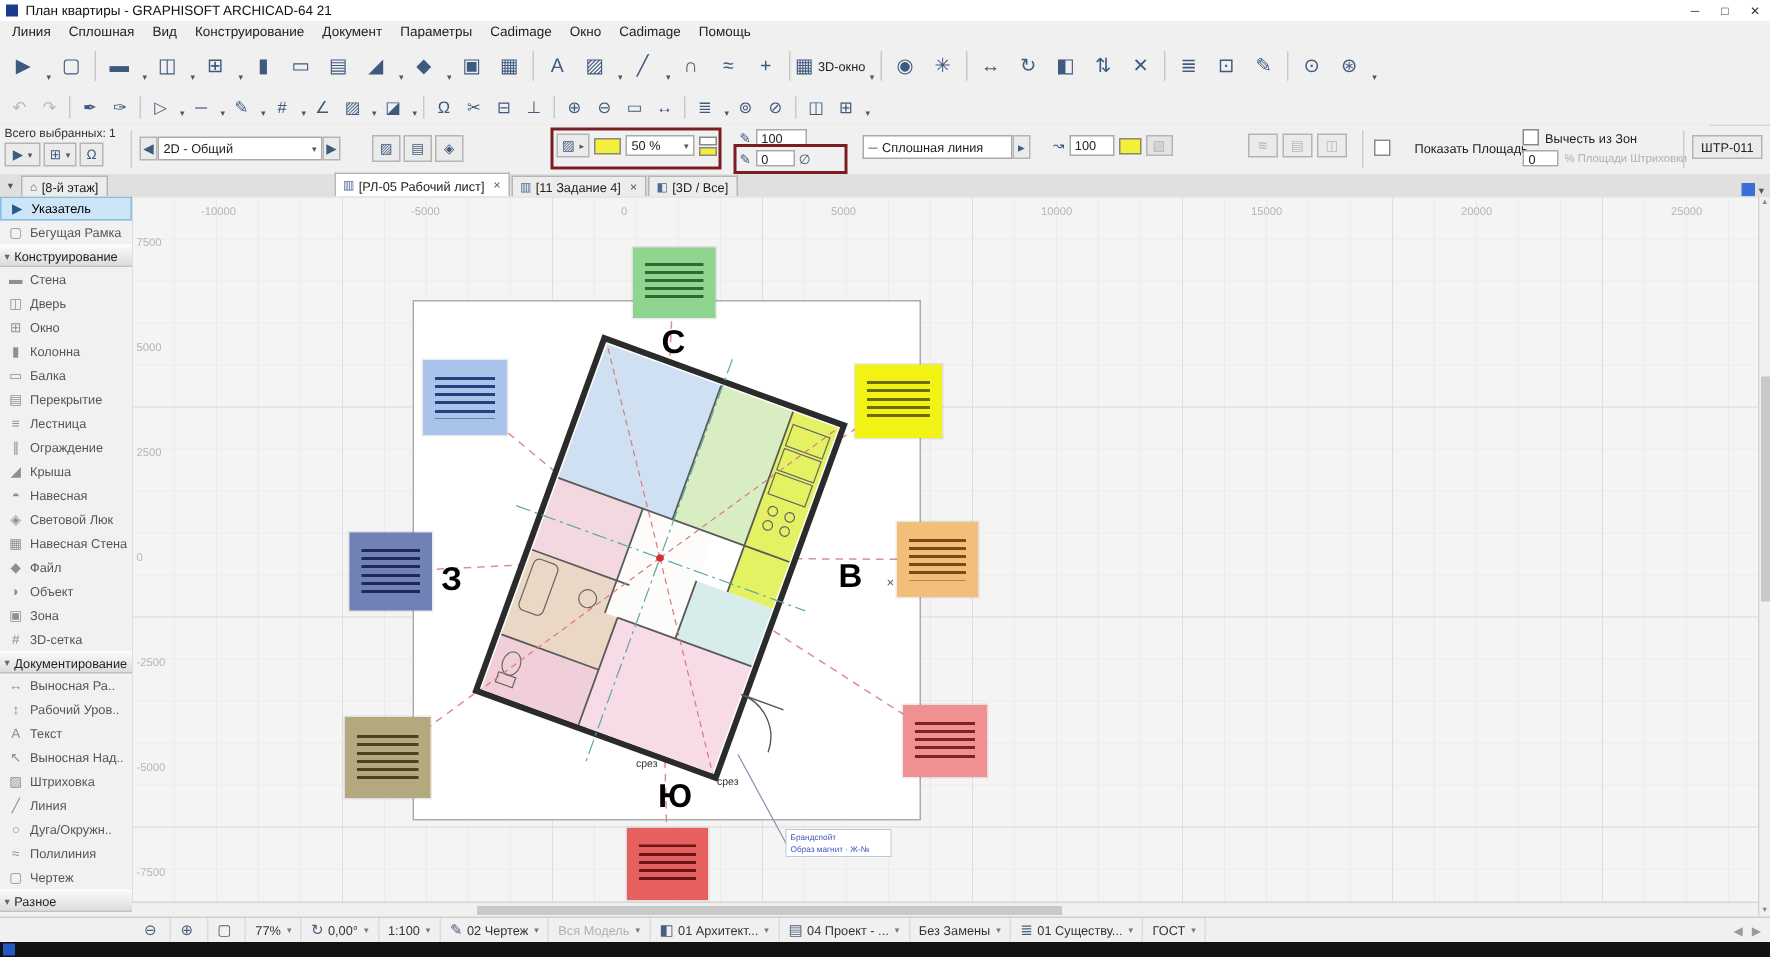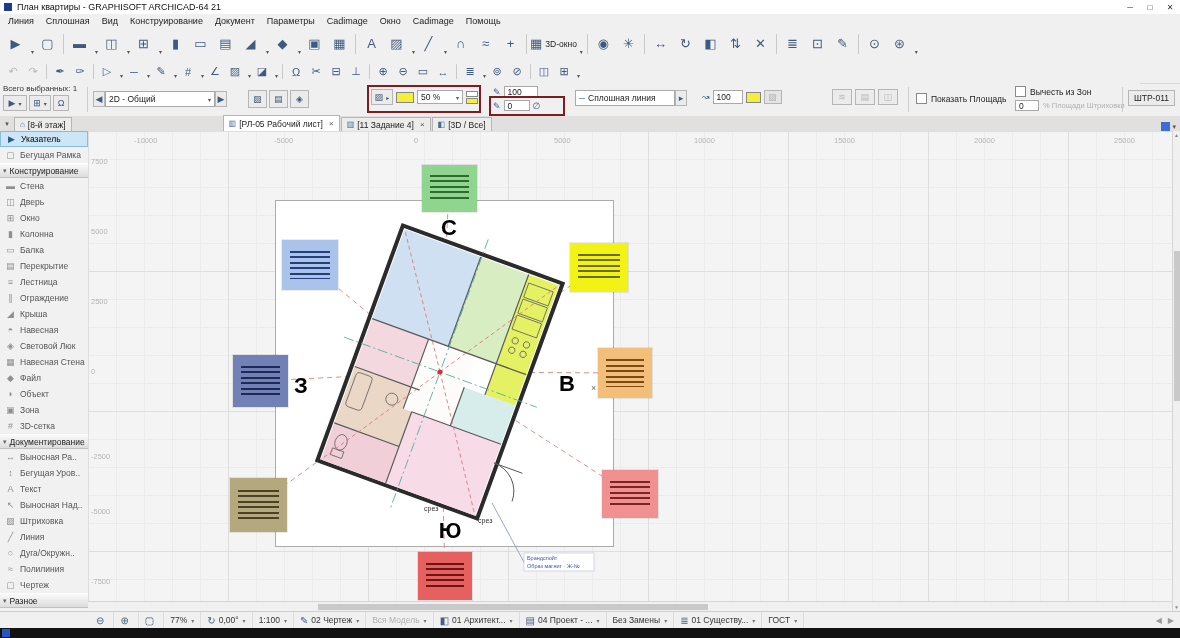--- a/index.html
+++ b/index.html
@@ -505,21 +505,21 @@
     <span class="mini-btn" style="width:18px;height:14px;color:#b5b5b5;background:#e4e4e4">▧</span>
   </div>
 
   <div class="abs" style="left:832px;top:6px;display:flex;gap:3px">
     <span class="mini-btn" style="width:20px;height:16px;color:#b8b8b8">≋</span>
     <span class="mini-btn" style="width:20px;height:16px;color:#b8b8b8">▤</span>
     <span class="mini-btn" style="width:20px;height:16px;color:#b8b8b8">◫</span>
   </div>
   <div class="vsep" style="left:908px"></div>
 
-  <div class="abs" style="left:916px;top:10px;display:flex;align-items:center;gap:4px">
+  <div class="abs" style="left:916px;top:10px;display:flex;align-items:center;gap:16px">
     <span class="chk"></span>
     <span style="font-size:8.5px">Показать Площадь</span>
   </div>
 
   <div class="abs" style="left:1015px;top:3px;display:flex;align-items:center;gap:4px">
     <span class="chk"></span>
     <span style="font-size:8.5px">Вычесть из Зон</span>
   </div>
   <div class="abs" style="left:1015px;top:17px;display:flex;align-items:center;gap:4px">
     <span class="field" style="width:24px;height:11px">
@@ -669,21 +669,21 @@
       <span>Документирование</span>
     </div>
 
     <div class="tool-item">
       <span class="ti-icon">↔</span>
       <span class="ti-label">Выносная Ра..</span>
     </div>
 
     <div class="tool-item">
       <span class="ti-icon">↕</span>
-      <span class="ti-label">Бегущая Уров..</span>
+      <span class="ti-label">Рабочий Уров..</span>
     </div>
 
     <div class="tool-item">
       <span class="ti-icon">A</span>
       <span class="ti-label">Текст</span>
     </div>
 
     <div class="tool-item">
       <span class="ti-icon">↖</span>
       <span class="ti-label">Выносная Над..</span>
@@ -824,21 +824,21 @@
         <div class="note-lines" style="color: rgb(107, 21, 21);"></div>
       </div>
     </span>
 
   
   <span>
     
   <span class="xlab" style="left: 46px;">-10000</span><span class="xlab" style="left: 186px;">-5000</span><span class="xlab" style="left: 326px;">0</span><span class="xlab" style="left: 466px;">5000</span><span class="xlab" style="left: 606px;">10000</span><span class="xlab" style="left: 746px;">15000</span><span class="xlab" style="left: 886px;">20000</span><span class="xlab" style="left: 1026px;">25000</span></span>
   <span>
     
-  <span class="ylab" style="top: 26px;">7500</span><span class="ylab" style="top: 96px;">5000</span><span class="ylab" style="top: 166px;">2500</span><span class="ylab" style="top: 236px;">0</span><span class="ylab" style="top: 321px;">-2500</span><span class="ylab" style="top: 376px;">-5000</span><span class="ylab" style="top: 446px;">-7500</span></span>
+  <span class="ylab" style="top: 26px;">7500</span><span class="ylab" style="top: 96px;">5000</span><span class="ylab" style="top: 166px;">2500</span><span class="ylab" style="top: 236px;">0</span><span class="ylab" style="top: 306px;">-2500</span><span class="ylab" style="top: 376px;">-5000</span><span class="ylab" style="top: 446px;">-7500</span></span>
 </div>
 
 <div class="abs vscroll">
   <span class="scroll-arrow" style="top:1px">▲</span>
   <div class="vthumb"></div>
   <span class="scroll-arrow" style="bottom:1px">▼</span>
 </div>
 <div class="abs hscroll">
   <div class="hthumb"></div>
 </div>

